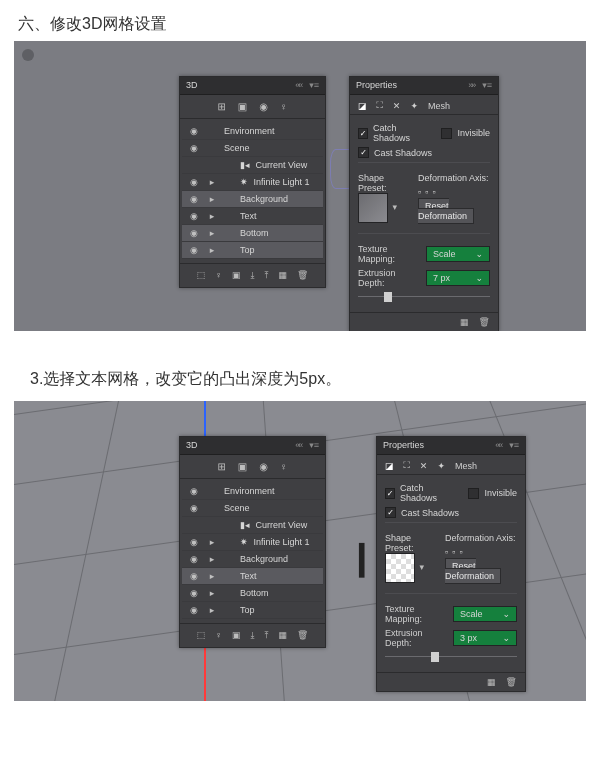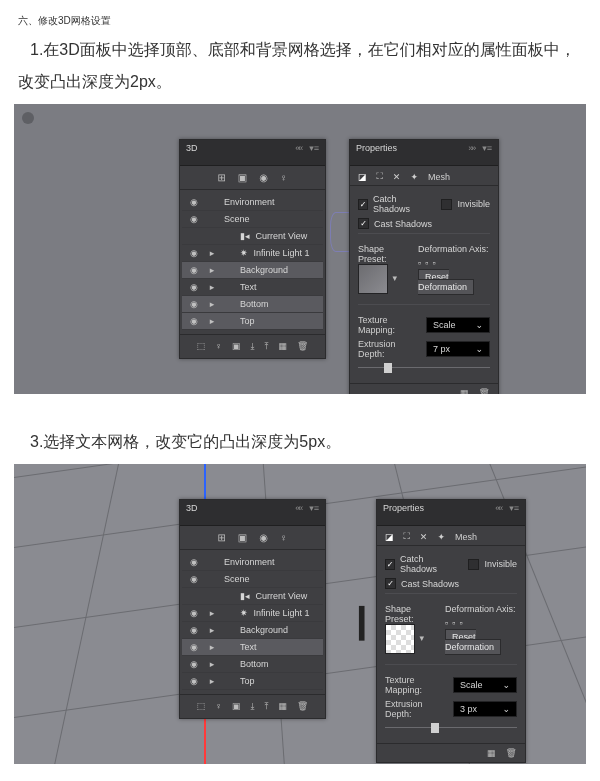--- a/index.html
+++ b/index.html
@@ -1,44 +1,44 @@
 <!DOCTYPE html>
 <html><head>
 <meta charset="utf-8">
 <style>
   body { margin:0; background:#fff; font-family:"Microsoft YaHei",Arial,sans-serif; font-size:16px; color:#333; width:600px; }
   .content { padding:10px 18px 0 18px; }
-  .heading { font-size:10px; margin:4px 0 6px 0; }
+  .heading { font-size:16px; margin:4px 0 6px 0; }
   .para { font-size:16px; line-height:2.0; text-indent:12px; margin:2px 0; }
   .screenshot { width:572px; margin:6px auto 20px auto; position:relative; }
   
   .ss1 { height:290px; background:#7b7c82; overflow:hidden; }
   .ss1::before { content:""; position:absolute; left:8px; top:8px; width:12px; height:12px; border-radius:50%; background:#5e5f64; }
   
   .ss2 { height:300px; background:#88898f; overflow:hidden; }
   .panel { position:absolute; background:#3f3f42; border:1px solid #2b2b2d; box-shadow:0 0 4px rgba(0,0,0,0.4); font-size:9px; color:#d6d6d6; }
-  .panel-title { background:#2e2e30; padding:3px 6px 12px 6px; border-bottom:1px solid #1f1f20; display:flex; align-items:center; justify-content:space-between; }
+  .panel-title { background:#2e2e30; padding:3px 6px 4px 6px; border-bottom:1px solid #1f1f20; display:flex; align-items:center; justify-content:space-between; }
   .panel-title .t-right { display:flex; gap:8px; color:#8a8a8a; }
   .panel-title .dash { letter-spacing:-2px; }
   .sub-toolbar { display:flex; gap:12px; padding:6px 8px; border-bottom:1px solid #2b2b2d; align-items:center; color:#bdbdbd; justify-content:center; }
   .glyph { font-size:10px; }
   .tree { padding:4px 2px; }
   .tree-row { display:flex; align-items:center; padding:3px 4px 3px 6px; gap:6px; border-bottom:1px solid #3a3a3d; }
   .tree-row.selected { background:#5a5a5f; }
   .tree-row .vis { width:12px; text-align:center; color:#c0c0c0; }
   .tree-row .tick { width:12px; text-align:center; color:#c0c0c0; }
   .tree-row .indent { display:inline-block; }
   .tree-row .lbl { flex:1; color:#d6d6d6; }
   .tree-row .cam { font-size:9px; }
   .panel-footer { display:flex; gap:10px; padding:6px 8px; border-top:1px solid #2b2b2d; justify-content:center; color:#bdbdbd; }
   
   .prop-body { padding:4px 8px 8px 8px; }
   .prop-row { display:flex; align-items:center; gap:6px; margin:4px 0; }
   .prop-row .lbl { flex:1; font-size:9px; color:#cfcfcf; }
-  .prop-row .field { background:#000000; border:1px solid #232325; padding:2px 6px; font-size:9px; min-width:50px; display:flex; justify-content:space-between; align-items:center; }
+  .prop-row .field { background:#15803d; border:1px solid #232325; padding:2px 6px; font-size:9px; min-width:50px; display:flex; justify-content:space-between; align-items:center; }
   .swatch { width:28px; height:28px; border:1px solid #232325; }
   .swatch.gray { background:linear-gradient(135deg,#6c6c70 0,#8b8b90 100%); position:relative; }
   .swatch.checker { background:repeating-conic-gradient(#ddd 0 25%, #fff 0 50%) 0 0/10px 10px; }
   .swatch .arrow { position:absolute; right:-10px; top:8px; font-size:9px; color:#bbb; }
   .button { background:#545458; border:1px solid #2b2b2d; padding:2px 6px; font-size:9px; color:#e6e6e6; }
   .slider { position:relative; height:10px; margin:4px 0 0 0; }
   .slider::before{ content:""; position:absolute; left:0; right:0; top:4px; height:1px; background:#6a6a6e;}
   .slider .knob { position:absolute; top:0; width:8px; height:10px; background:#d0d0d0; }
   .mesh-tabs { display:flex; gap:10px; align-items:center; padding:5px 8px 3px 8px; border-bottom:1px solid #2b2b2d; color:#cfcfcf; }
   .mesh-tabs .on { color:#fff; }
@@ -55,21 +55,20 @@
   .vaxis { position:absolute; width:1.5px; top:0; bottom:0; left:190px; background:linear-gradient(#2b63ff,#2b63ff 62%,#ff3a3a 62%,#ff3a3a); }
   .blob { position:absolute; left:336px; top:140px; font-size:28px; font-weight:bold; color:#222; transform:scaleY(1.2); letter-spacing:-6px; }
   .ss2 .panel-3d { left:165px; top:35px; }
   .ss2 .panel-prop { left:362px; top:35px; }
 </style>
 </head>
 <body>
 
 <div class="content">
   <div class="heading">六、修改3D网格设置</div>
-  <div class="para">1.在3D面板中选择顶部、底部和背景网格选择，在它们相对应的属性面板中，改变凸出深度为2px。</div>
 </div>
 
 <div class="screenshot ss1">
   <div class="trace"></div>
 
   <div class="panel" style="left:165px; top:35px; width:145px;">
     <div class="panel-title">
       <span>3D</span>
       <span class="t-right">
           <span class="dash">««</span>

